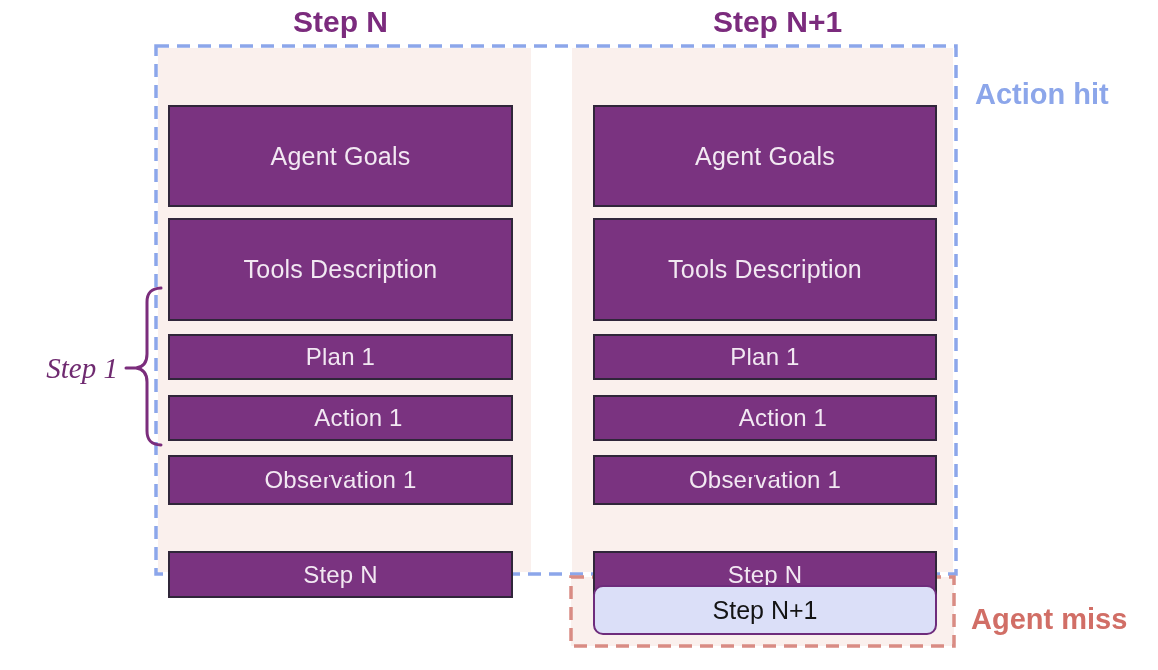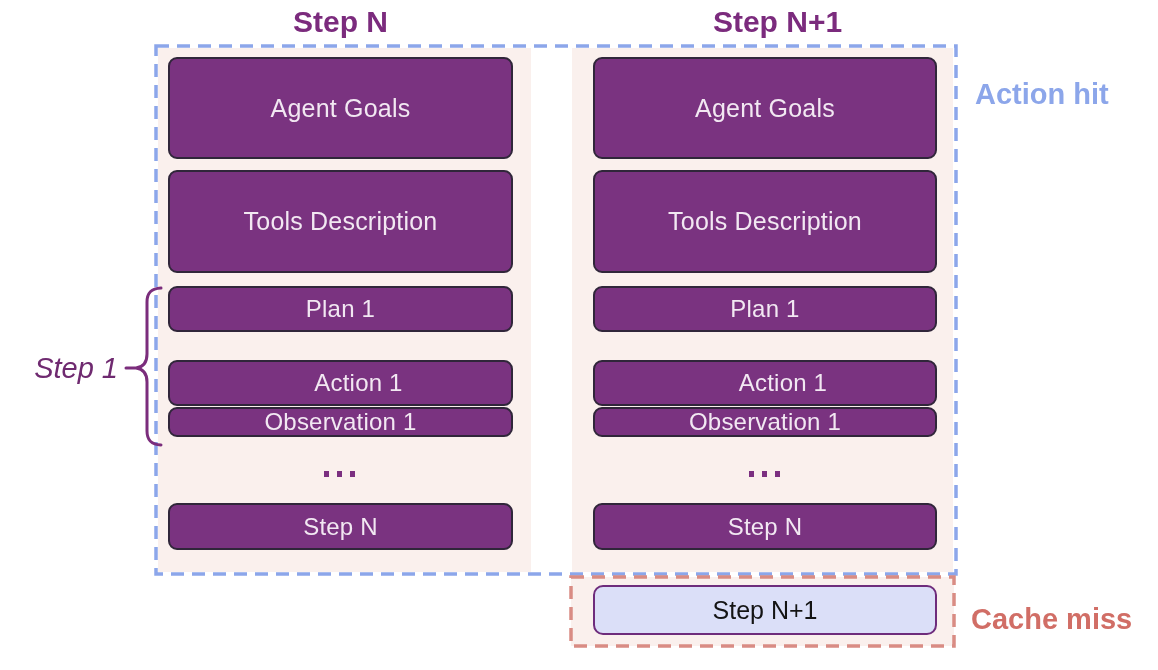--- a/index.html
+++ b/index.html
@@ -16,49 +16,49 @@
   }
   .underlay,.overlay{position:absolute;left:0;top:0;pointer-events:none;}
   .cache-hit-outline{fill:none;stroke:var(--cache-hit-accent);stroke-width:3.5;stroke-dasharray:13 8;}
   .cache-miss-outline{fill:var(--panel-fill);stroke:var(--cache-miss-accent);stroke-width:3.5;stroke-dasharray:13 8;}
   .brace-path{fill:none;stroke:var(--brace);stroke-width:3;stroke-linecap:round;stroke-linejoin:round;}
   .panel{position:absolute;top:48px;height:524px;background:var(--panel-fill);}
   .panel-l{left:158px;width:373px;}
   .panel-r{left:572px;width:381px;}
   .box{
     position:absolute;box-sizing:border-box;border:2px solid var(--box-border);
-    border-radius:9px;background:var(--box-fill);color:var(--box-text);
+    border-radius:0;background:var(--box-fill);color:var(--box-text);
     display:flex;align-items:center;justify-content:center;
-    font-size:24px;letter-spacing:.2px;
+    font-size:24px;letter-spacing:.2px;margin-top:48px;
   }
   .col-l{left:168px;width:345px;}
   .col-r{left:593px;width:344px;}
   .row-goals{top:57px;height:102px;font-size:25px;}
   .row-tools{top:170px;height:103px;font-size:25px;text-align:right;}
   .row-plan{top:286px;height:46px;}
-  .row-action{top:360px;height:46px;padding-left:36px;}
-  .row-obs{top:407px;height:30px;}
+  .row-action{top:347px;height:46px;padding-left:36px;}
+  .row-obs{top:407px;height:50px;}
   .row-stepn{top:503px;height:47px;}
   .new-step{
     position:absolute;left:593px;top:585px;width:344px;height:50px;box-sizing:border-box;
     background:var(--new-step-fill);border:2px solid var(--new-step-border);border-radius:10px;
     color:var(--new-step-text);display:flex;align-items:center;justify-content:center;font-size:25px;
   }
   .col-title{
     position:absolute;top:2px;width:345px;text-align:center;
     font-size:30px;line-height:40px;font-weight:600;color:var(--title-text);
   }
   .title-l{left:168px;}
   .title-r{left:605px;}
   .side-label{position:absolute;font-size:29px;line-height:34px;font-weight:600;}
   .cache-hit-label{left:975px;top:77px;color:var(--cache-hit-accent);}
   .cache-miss-label{left:971px;top:602px;color:var(--cache-miss-text);}
   .step1-label{
     position:absolute;left:8px;top:349px;width:110px;text-align:right;
-    font-family:Liberation Sans, sans-serif;font-style:italic;font-size:29px;line-height:38px;
+    font-family:Liberation Serif, serif;font-style:italic;font-size:29px;line-height:38px;
     color:var(--step1-text);font-weight:500;
   }
   .dots{position:absolute;top:471px;display:flex;gap:8px;}
   .dots-l{left:324px;}
   .dots-r{left:749px;}
   .dots i{display:block;width:5px;height:6px;background:var(--dots);}
 </style>
 </head>
 <body>
 
@@ -95,20 +95,20 @@
   <div class="dots dots-r" title="...">
       <i></i>
       <i></i>
       <i></i>
     </div>
   <div class="box col-r row-stepn">Step N</div>
 
   <div class="new-step">Step N+1</div>
 
   <div class="side-label cache-hit-label">Action hit</div>
-  <div class="side-label cache-miss-label">Cache miss</div>
+  <div class="side-label cache-miss-label">Agent miss</div>
   <div class="step1-label">Step 1</div>
 
   <svg class="overlay" width="1158" height="670">
     <path class="brace-path" d="M161 288 C151 288.5 147 293 147 302 L147 354 C147 362 144 367 136 368 C144 369 147 374 147 382 L147 431 C147 440 151 444.5 161 445 M136 368 L126 368"></path>
   </svg>
 
 </div>
 
 </body></html>

